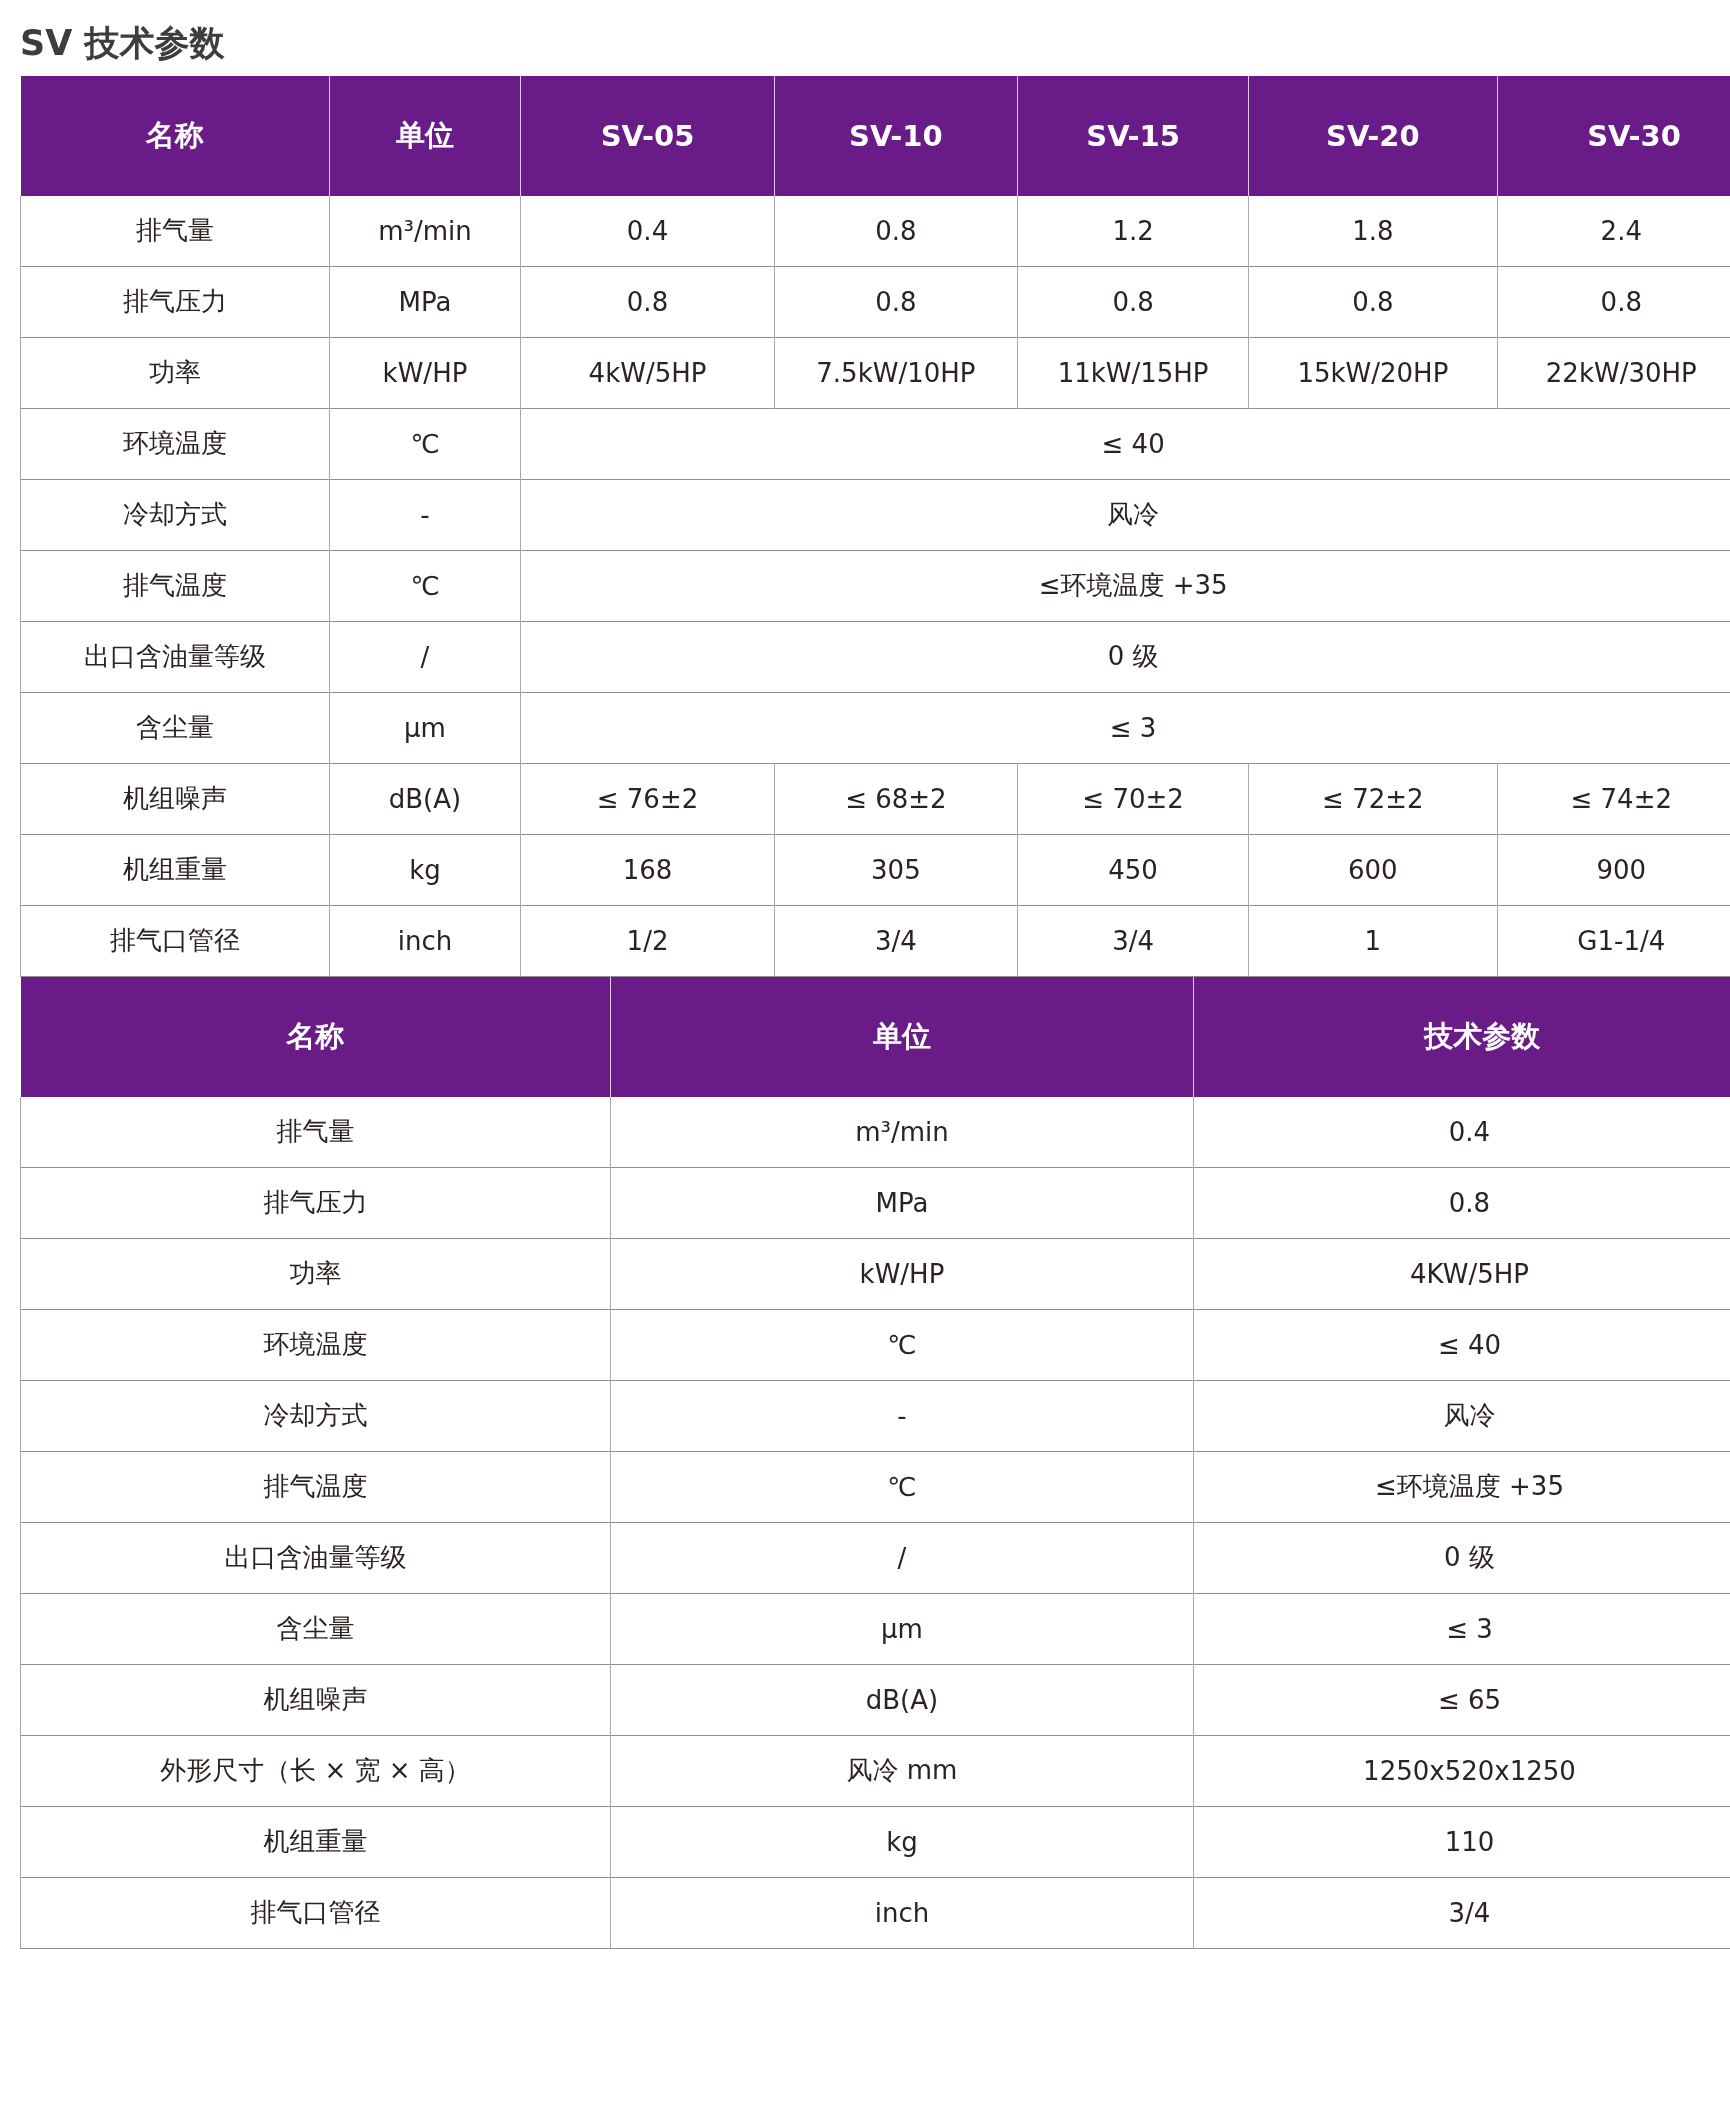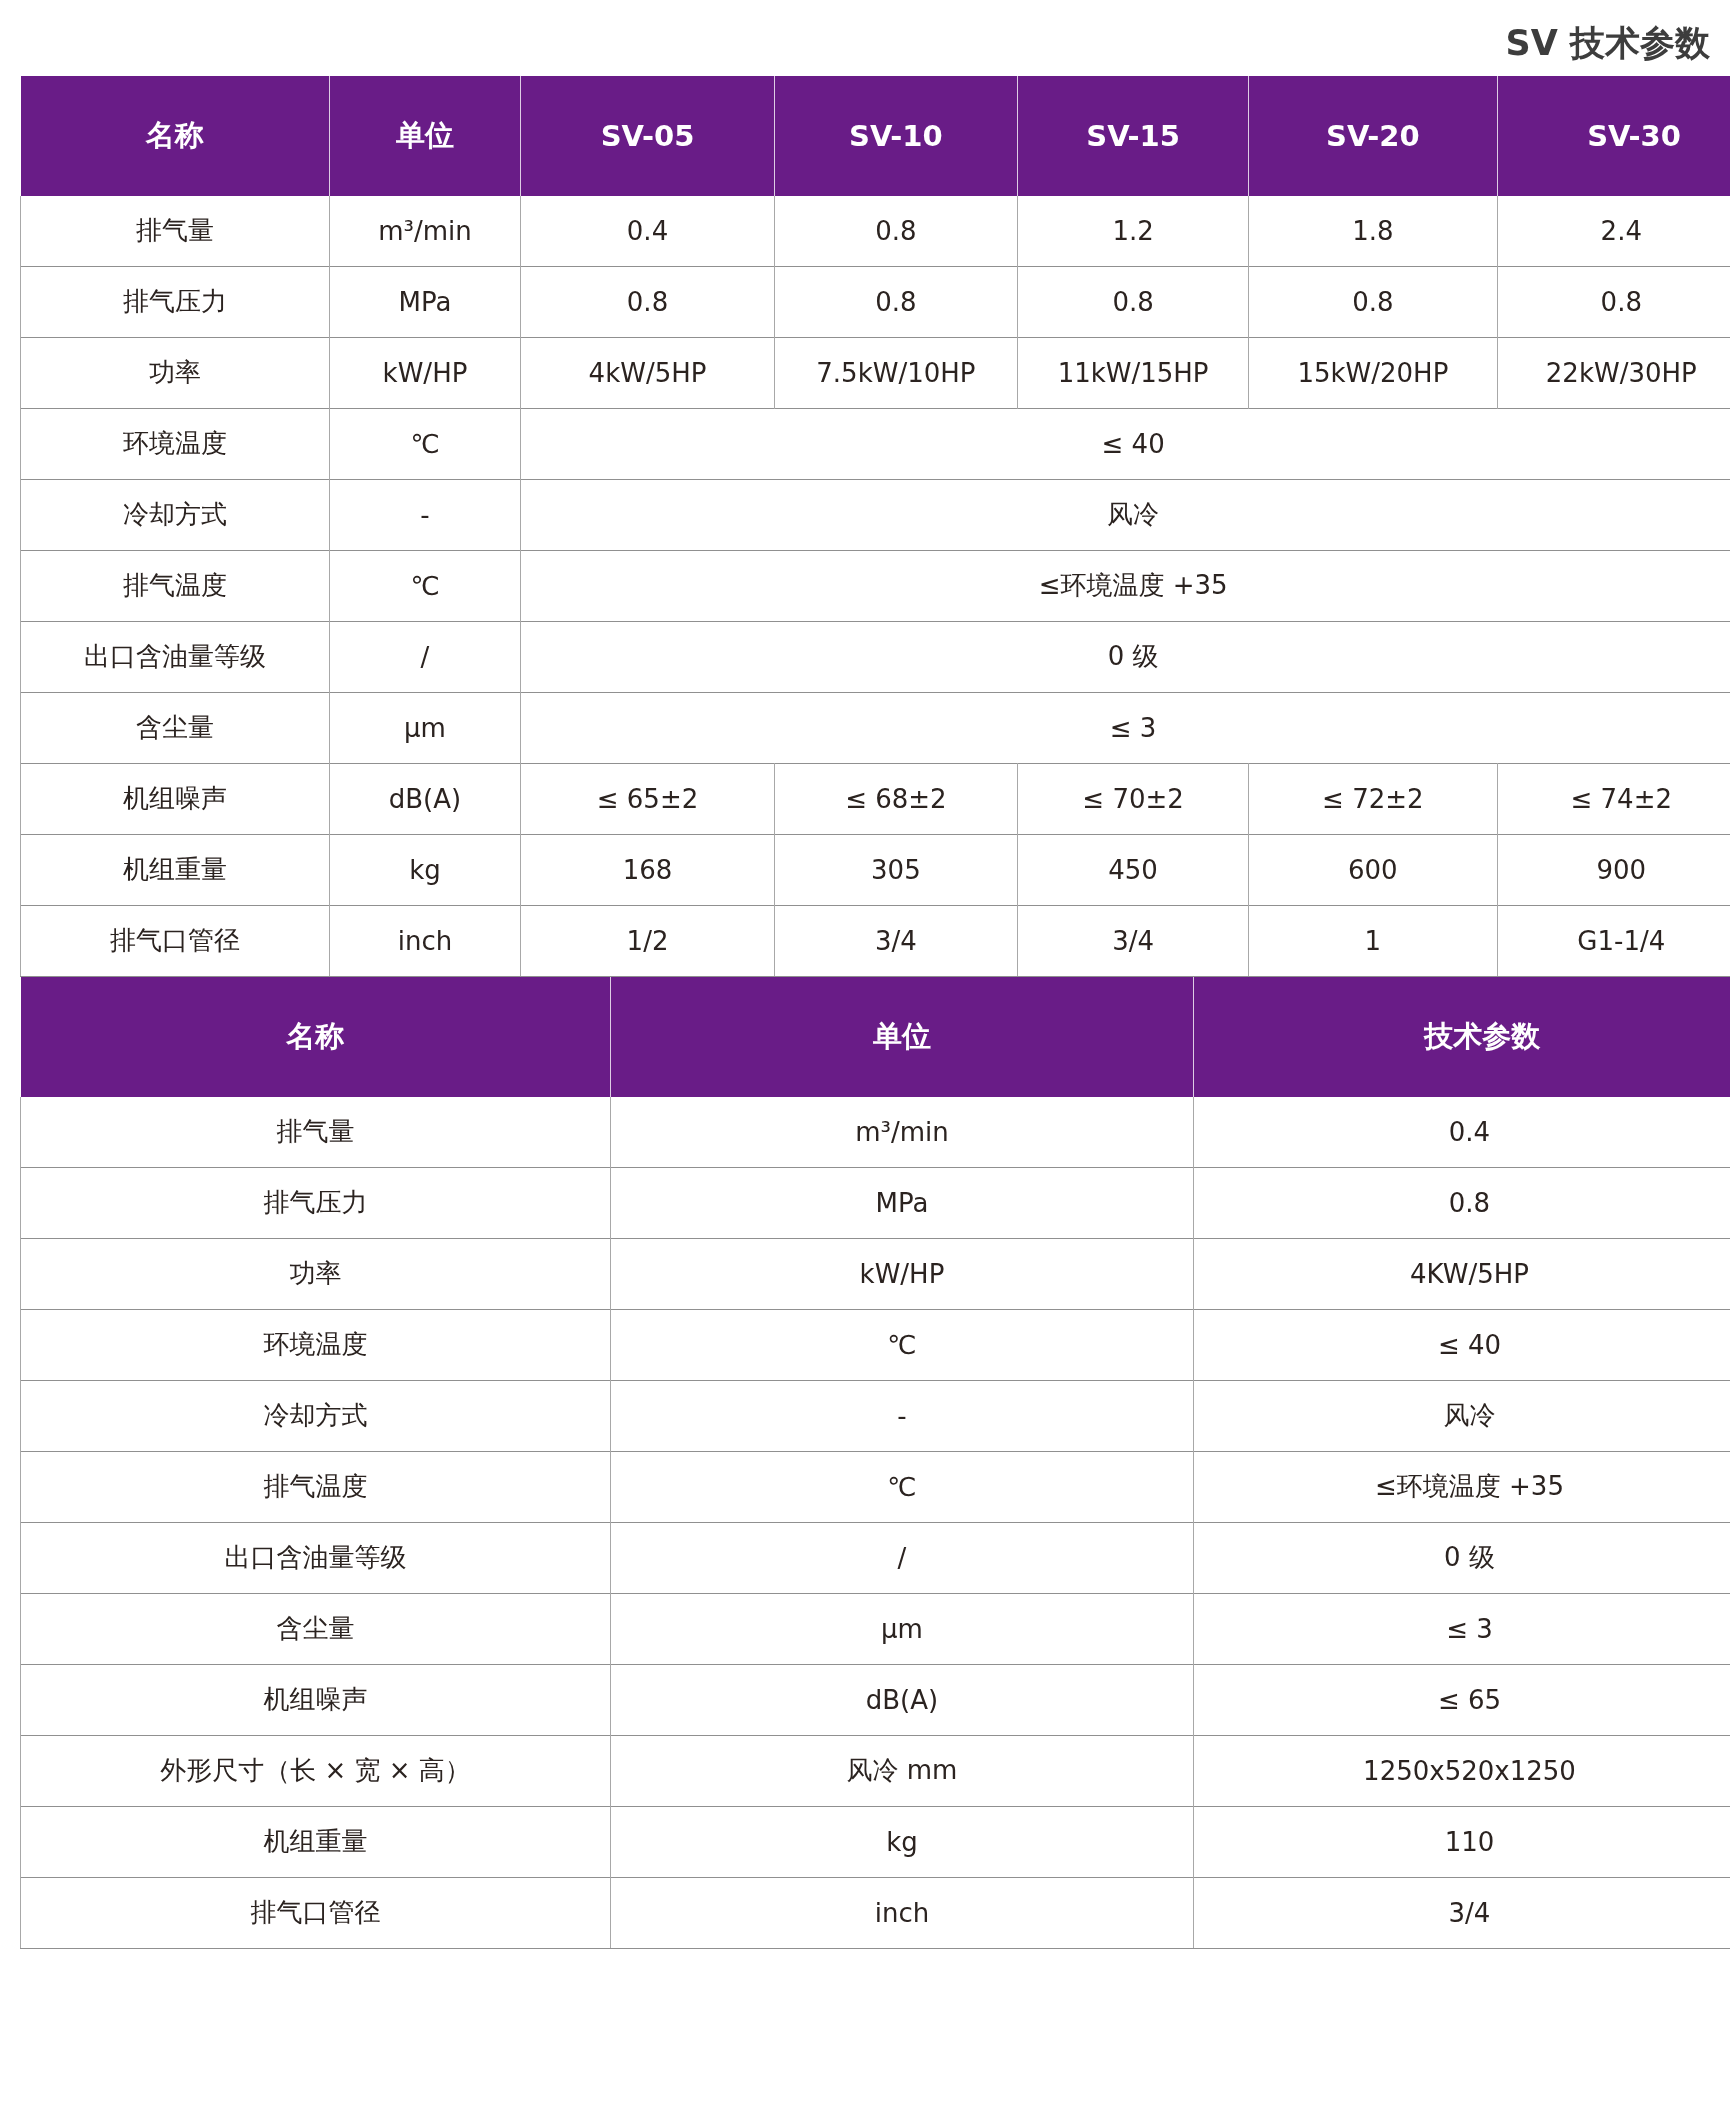--- a/index.html
+++ b/index.html
@@ -16,21 +16,20 @@
   }
   .doc {
     padding: 0 20px;
   }
   .sec-title {
     font-size: 35px;
     font-weight: bold;
     color: var(--title_text, #3d3d3d);
     line-height: 42px;
     white-space: nowrap;
-    text-align: right;
   }
   .sec-title.first {
     padding-top: 22px;
     margin: 0 0 11.8px 0;
   }
   .sec-title.second {
     padding-top: 40px;
     margin: 0 0 13.5px 0;
   }
   table.data-table {
@@ -154,21 +153,21 @@
           <td colspan="5">0 级</td>
         </tr>
         <tr>
           <td>含尘量</td>
           <td>μm</td>
           <td colspan="5">≤ 3</td>
         </tr>
         <tr>
           <td>机组噪声</td>
           <td>dB(A)</td>
-          <td>≤ 65±2</td>
+          <td>≤ 76±2</td>
           <td>≤ 68±2</td>
           <td>≤ 70±2</td>
           <td>≤ 72±2</td>
           <td>≤ 74±2</td>
         </tr>
         <tr>
           <td>机组重量</td>
           <td>kg</td>
           <td>168</td>
           <td>305</td>

